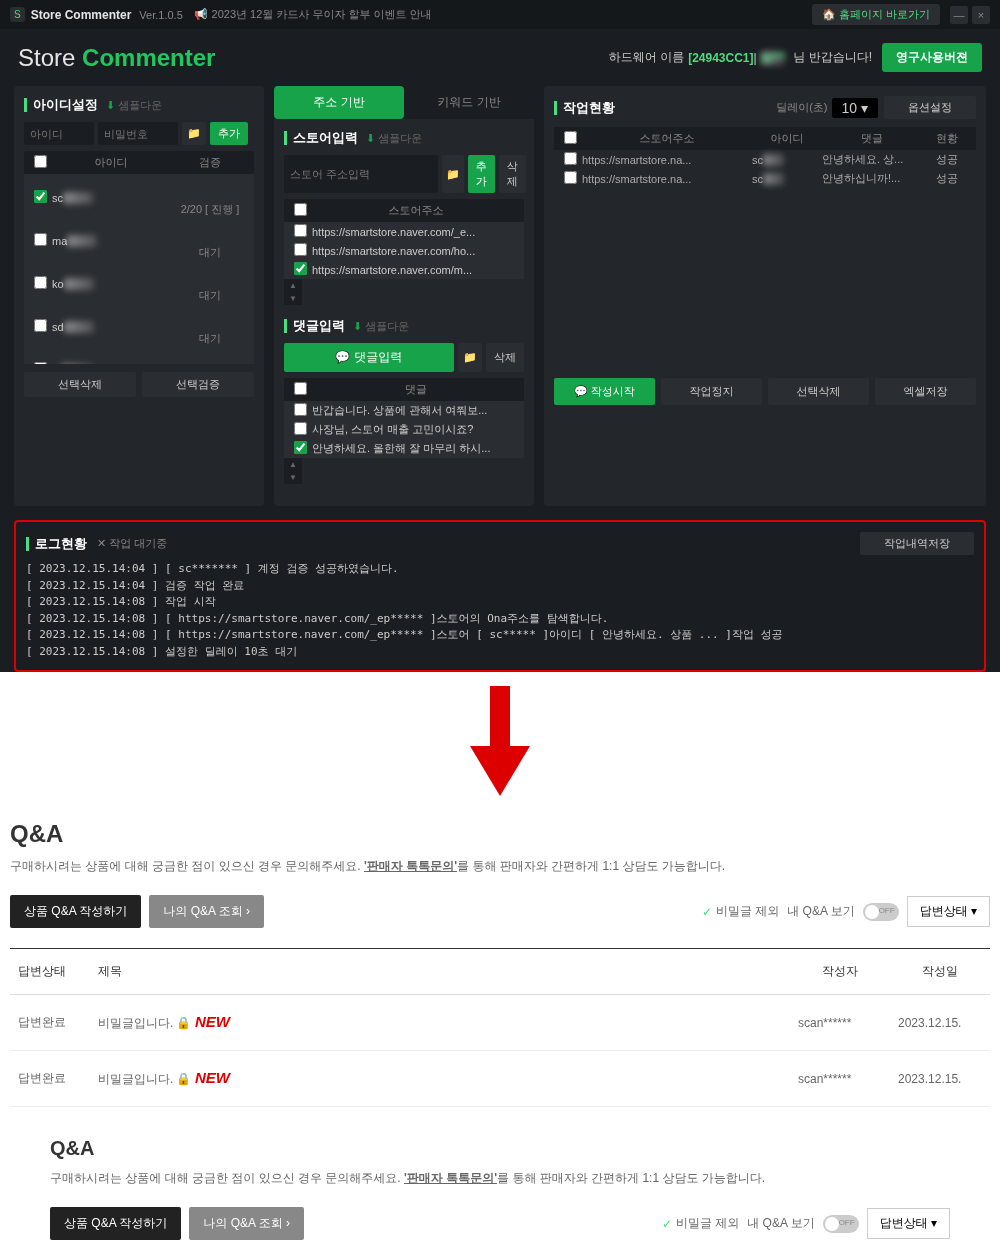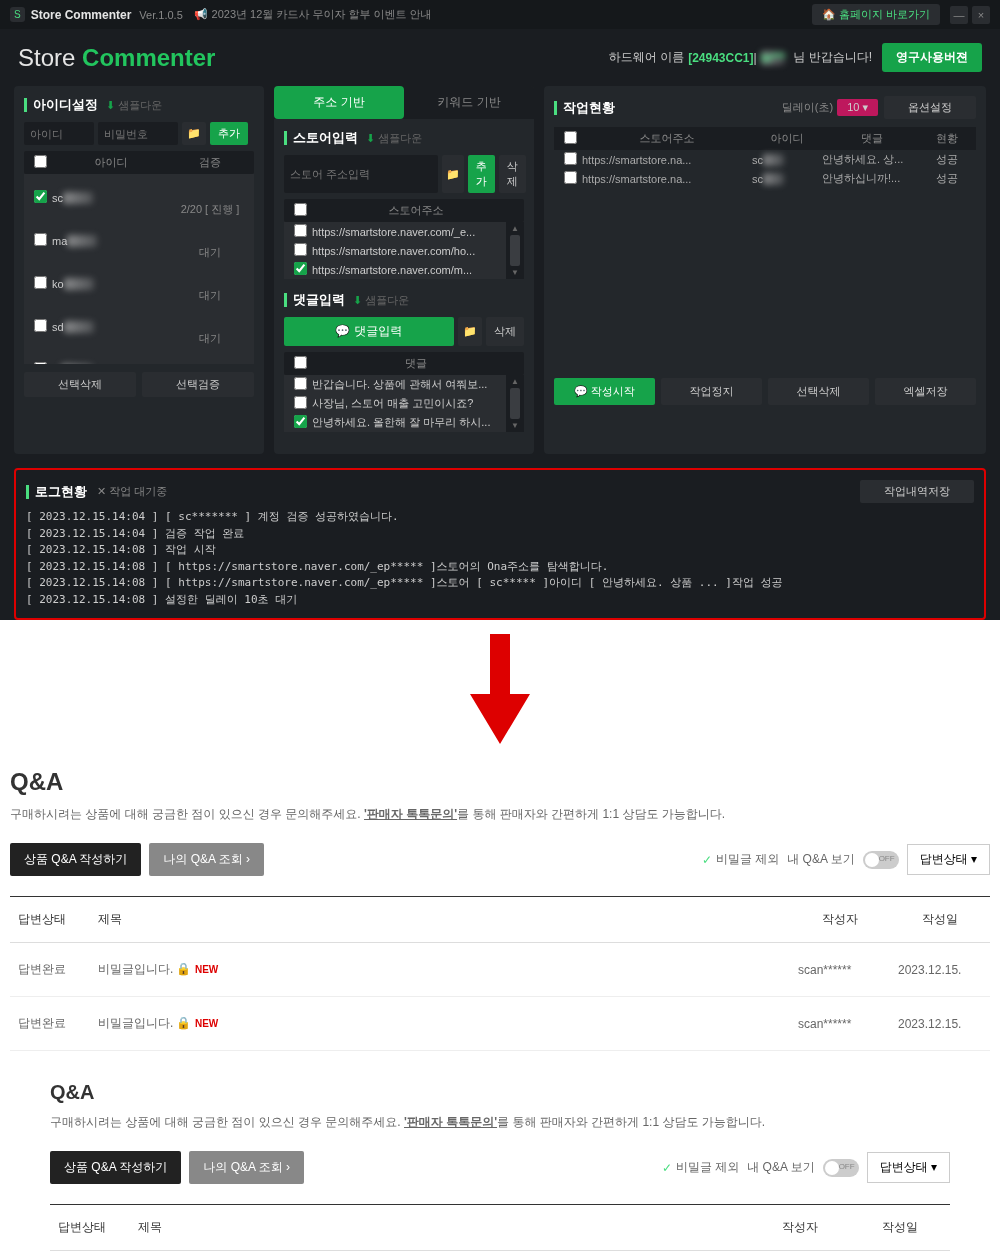--- a/index.html
+++ b/index.html
@@ -52,42 +52,42 @@
 .bottom-btns { display: flex; gap: 6px; margin-top: 8px; }
 .bottom-btns button { flex: 1; background: #2a2d31; color: #ccc; border: none; padding: 5px; font-size: 11px; border-radius: 2px; }
 .tabs { display: flex; background: #1a1d21; border-radius: 4px 4px 0 0; }
 .tab { flex: 1; text-align: center; padding: 8px; font-size: 12px; color: #888; }
 .tab.active { background: #16a34a; color: #fff; border-radius: 4px; }
 .col2-inner { padding: 10px; }
 .panel2 { margin-bottom: 12px; }
 .store-list, .comment-list { background: #2a2d31; max-height: 70px; overflow-y: auto; }
 .store-list .row, .comment-list .row { padding: 2px 4px; }
 .store-list .row .url, .comment-list .row .txt2 { flex: 1; font-size: 11px; white-space: nowrap; overflow: hidden; text-overflow: ellipsis; }
-.scroll-wrap { display: flex; }
+.scroll-wrap { display: flex; flex-direction: column; }
 .scroll-wrap > .list-scrolled { flex: 1; }
 .fake-scroll { width: 18px; background: #1a1d21; display: flex; flex-direction: column; align-items: center; justify-content: space-between; padding: 2px; }
 .fake-scroll .arr { color: #666; font-size: 8px; }
 .fake-scroll .thumb { width: 10px; flex: 1; background: #3a3d41; border-radius: 2px; margin: 2px 0; }
 .btn-full-green { background: #16a34a; color: #fff; border: none; padding: 6px; font-size: 12px; border-radius: 2px; flex: 1; }
 .thead3 { display: flex; background: #1a1d21; padding: 4px; font-size: 11px; color: #888; }
 .thead3 .chk { width: 24px; text-align: center; }
 .thead3 .c-url { flex: 1; text-align: center; }
 .thead3 .c-id { width: 70px; text-align: center; }
 .thead3 .c-cmt { width: 100px; text-align: center; }
 .thead3 .c-st { width: 50px; text-align: center; }
 .work-body { min-height: 220px; }
 .work-body .row { color: #aaa; justify-content: flex-end; }
 .work-body .c-url { flex: 1; font-size: 11px; white-space: nowrap; overflow: hidden; text-overflow: ellipsis; }
 .work-body .c-id { width: 70px; font-size: 11px; }
 .work-body .c-cmt { width: 100px; font-size: 11px; white-space: nowrap; overflow: hidden; text-overflow: ellipsis; }
 .work-body .c-st { width: 50px; font-size: 11px; text-align: center; }
 .work-top { display: flex; align-items: center; margin-bottom: 8px; }
 .work-top .panel-title { margin-bottom: 0; flex: 1; }
 .work-top .delay-lbl { font-size: 11px; color: #888; margin-right: 4px; }
-.work-top .delay-val { background: #be185d; color: #ccc; padding: 2px 10px; font-size: 11px; border-radius: 2px; margin-right: 6px; }
+.work-top .delay-val { background: #000000; color: #ccc; padding: 2px 10px; font-size: 14px; border-radius: 2px; margin-right: 6px; }
 .work-top .opt-btn { background: #2a2d31; color: #ccc; border: none; padding: 4px 24px; font-size: 11px; border-radius: 2px; }
 .work-btns { display: flex; gap: 6px; margin-top: 8px; }
 .work-btns button { flex: 1; background: #2a2d31; color: #ccc; border: none; padding: 6px; font-size: 11px; border-radius: 2px; }
 .work-btns .start { background: #16a34a; color: #fff; }
 .logbox { margin: 0 14px 14px; border: 2px solid #d00; background: #1a1d21; border-radius: 4px; padding: 10px; }
 .log-head { display: flex; align-items: center; margin-bottom: 6px; }
 .log-head .panel-title { margin-bottom: 0; }
 .log-head .status { color: #888; font-size: 11px; margin-left: 10px; }
 .log-head .spacer { flex: 1; }
 .log-head .save-btn { background: #2a2d31; color: #ccc; border: none; padding: 4px 24px; font-size: 11px; border-radius: 2px; }
@@ -105,21 +105,21 @@
 .qna-bar .spacer { flex: 1; }
 .qna-bar .chk-lbl { font-size: 12px; color: #666; display: flex; align-items: center; gap: 4px; }
 .toggle { width: 36px; height: 18px; background: #ccc; border-radius: 9px; position: relative; }
 .toggle::after { content: ""; position: absolute; width: 14px; height: 14px; background: #fff; border-radius: 50%; top: 2px; left: 2px; }
 .toggle.off::before { content: "OFF"; position: absolute; right: 4px; top: 3px; font-size: 8px; color: #888; }
 .qna-sel { border: 1px solid #ccc; padding: 6px 12px; font-size: 12px; background: #fff; }
 .qna-table { width: 100%; border-collapse: collapse; }
 .qna-table th { border-top: 1px solid #333; border-bottom: 1px solid #ddd; padding: 14px 8px; font-size: 12px; text-align: left; font-weight: normal; color: #333; }
 .qna-table th.center { text-align: center; }
 .qna-table td { border-bottom: 1px solid #eee; padding: 18px 8px; font-size: 12px; color: #666; }
-.qna-table .new { color: #d00; font-size: 10px; font-weight: bold; }
+.qna-table .new { color: #d00; font-size: 15px; font-style: italic; font-weight: bold; }
 .qna-table .lock { color: #aaa; }
 .qna-inner { margin: 30px 40px 20px; }
 .redact { background: linear-gradient(90deg, rgba(200,200,200,0.6), rgba(220,220,220,0.2)); color: transparent; border-radius: 3px; filter: blur(3px); }
 input[type=checkbox] { accent-color: #16a34a; }
 </style>
 </head>
 <body>
 
 <div class="app">
   <div class="titlebar">

